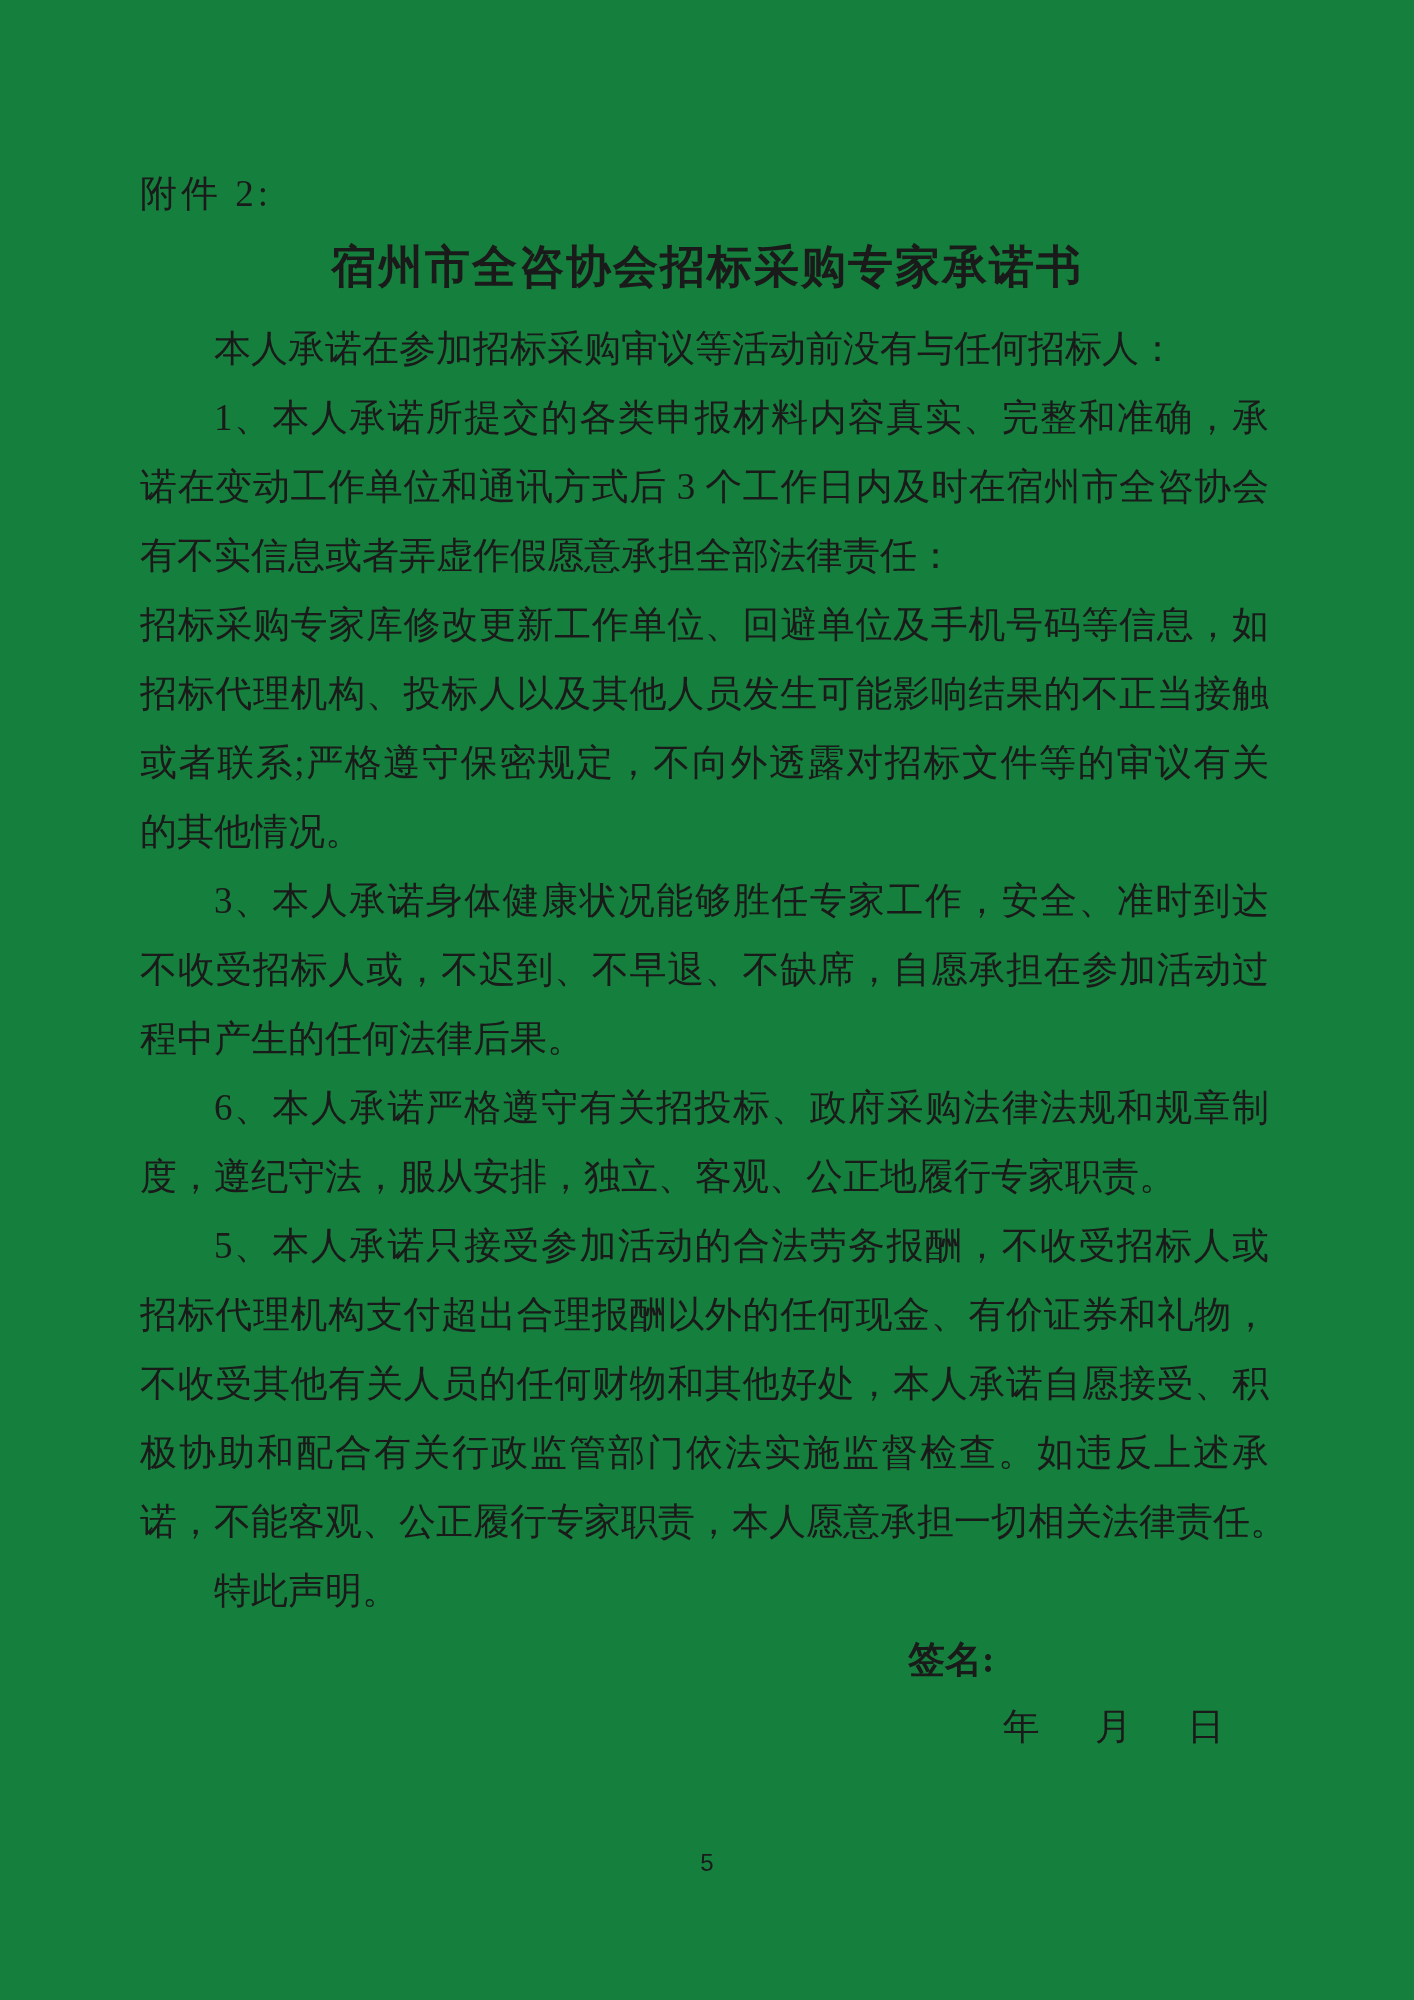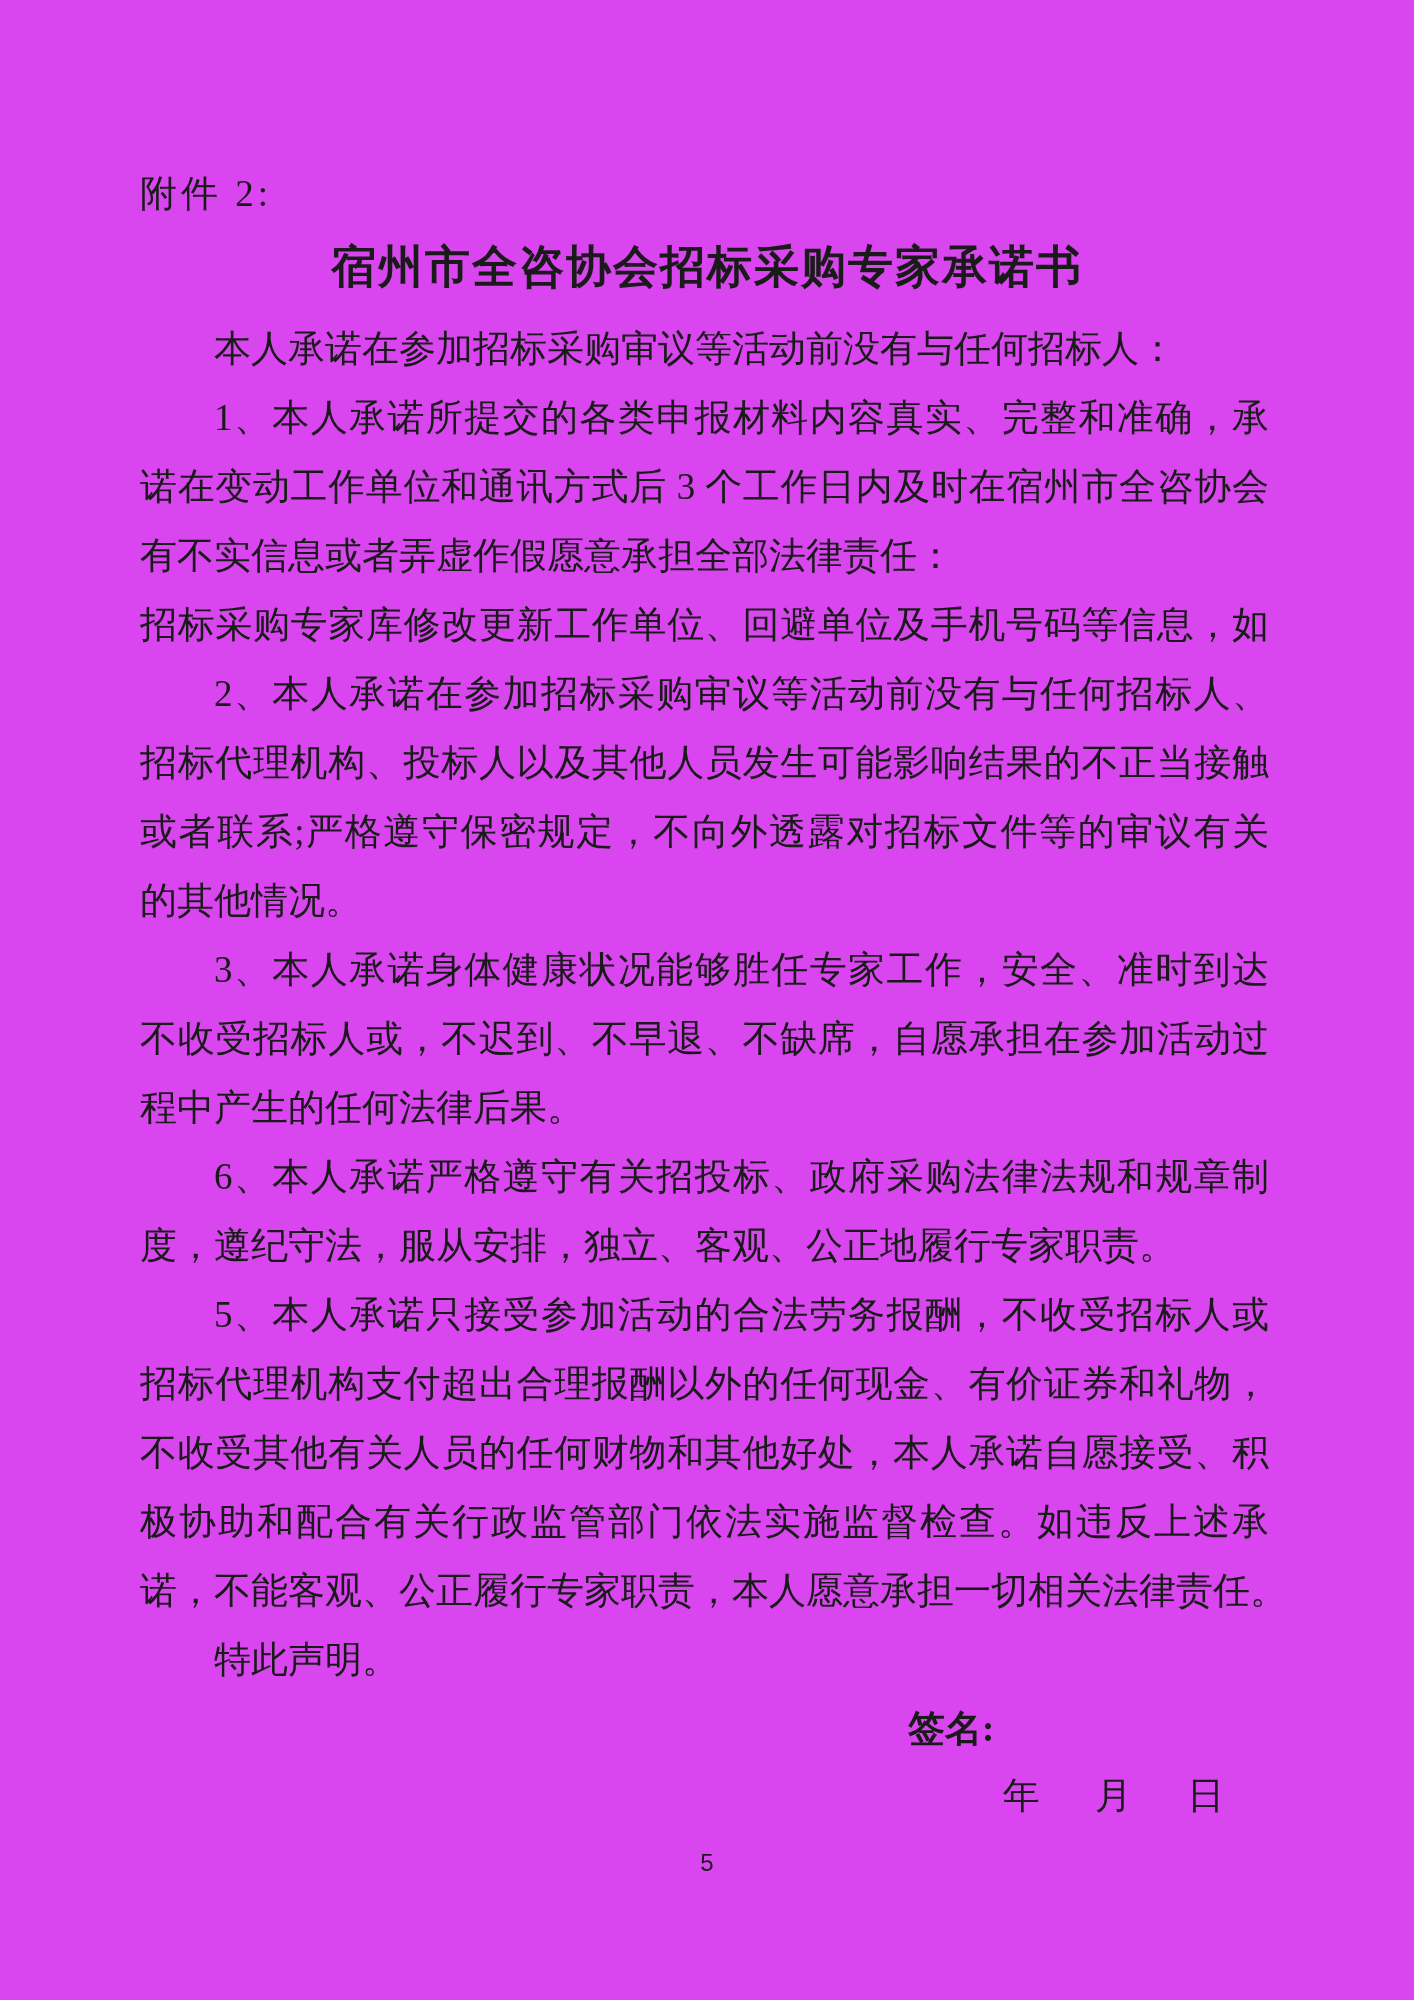--- a/index.html
+++ b/index.html
@@ -4,21 +4,21 @@
 <style>
   html, body {
     margin: 0;
     padding: 0;
     background: #ffffff;
   }
   .page {
     position: relative;
     width: 1414px;
     height: 2000px;
-    background: #d946ef;
+    background: #15803d;
     color: #1a1a1a;
     font-family: "Liberation Serif", "DejaVu Serif", serif;
     overflow: hidden;
   }
   .attachment {
     position: absolute;
     left: 140px;
     top: 172px;
     font-size: 37px;
     line-height: 44px;
@@ -92,21 +92,20 @@
   <div class="attachment">附件 2:</div>
 
   <div class="doc-title">宿州市全咨协会招标采购专家承诺书</div>
 
   <div class="body-text">
     <div class="bl ind last">本人承诺在参加招标采购审议等活动前没有与任何招标人：</div>
     <div class="bl ind">1、本人承诺所提交的各类申报材料内容真实、完整和准确，承</div>
     <div class="bl">诺在变动工作单位和通讯方式后 3 个工作日内及时在宿州市全咨协会</div>
     <div class="bl last">有不实信息或者弄虚作假愿意承担全部法律责任：</div>
     <div class="bl">招标采购专家库修改更新工作单位、回避单位及手机号码等信息，如</div>
-    <div class="bl ind">2、本人承诺在参加招标采购审议等活动前没有与任何招标人、</div>
     <div class="bl">招标代理机构、投标人以及其他人员发生可能影响结果的不正当接触</div>
     <div class="bl">或者联系;严格遵守保密规定，不向外透露对招标文件等的审议有关</div>
     <div class="bl last">的其他情况。</div>
     <div class="bl ind">3、本人承诺身体健康状况能够胜任专家工作，安全、准时到达</div>
     <div class="bl">不收受招标人或，不迟到、不早退、不缺席，自愿承担在参加活动过</div>
     <div class="bl last">程中产生的任何法律后果。</div>
     <div class="bl ind">6、本人承诺严格遵守有关招投标、政府采购法律法规和规章制</div>
     <div class="bl last">度，遵纪守法，服从安排，独立、客观、公正地履行专家职责。</div>
     <div class="bl ind">5、本人承诺只接受参加活动的合法劳务报酬，不收受招标人或</div>
     <div class="bl">招标代理机构支付超出合理报酬以外的任何现金、有价证券和礼物，</div>

